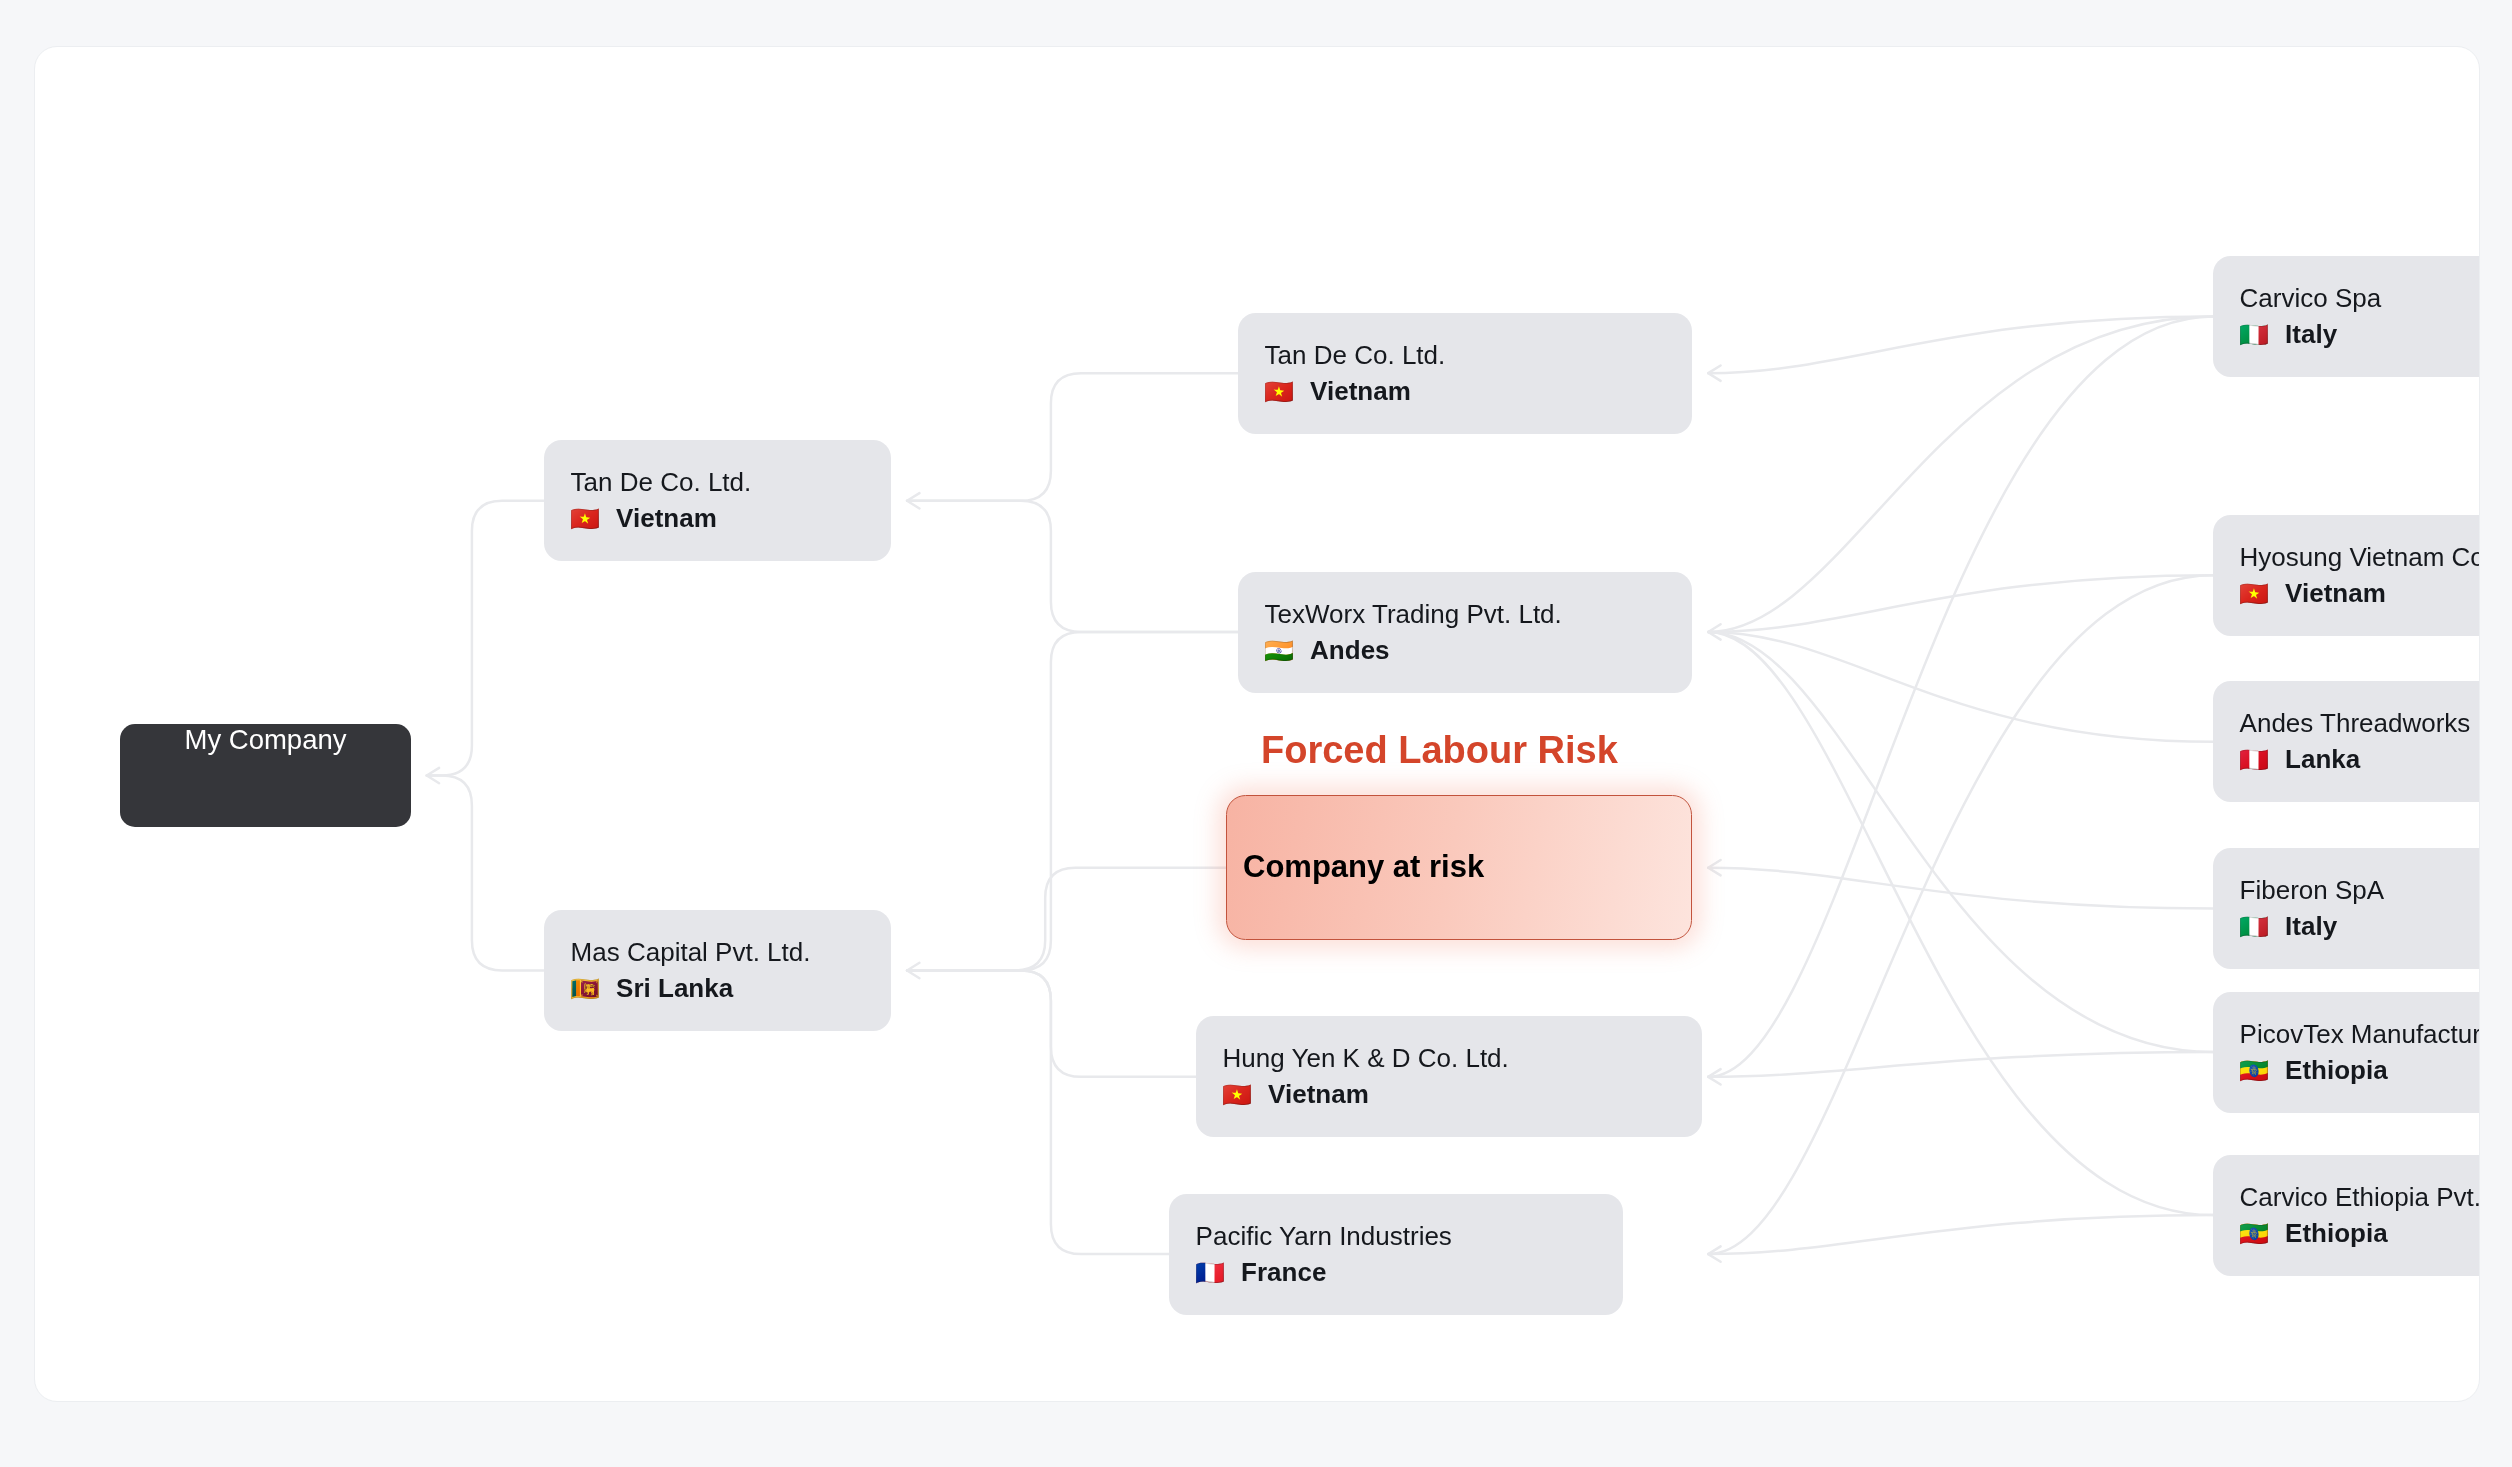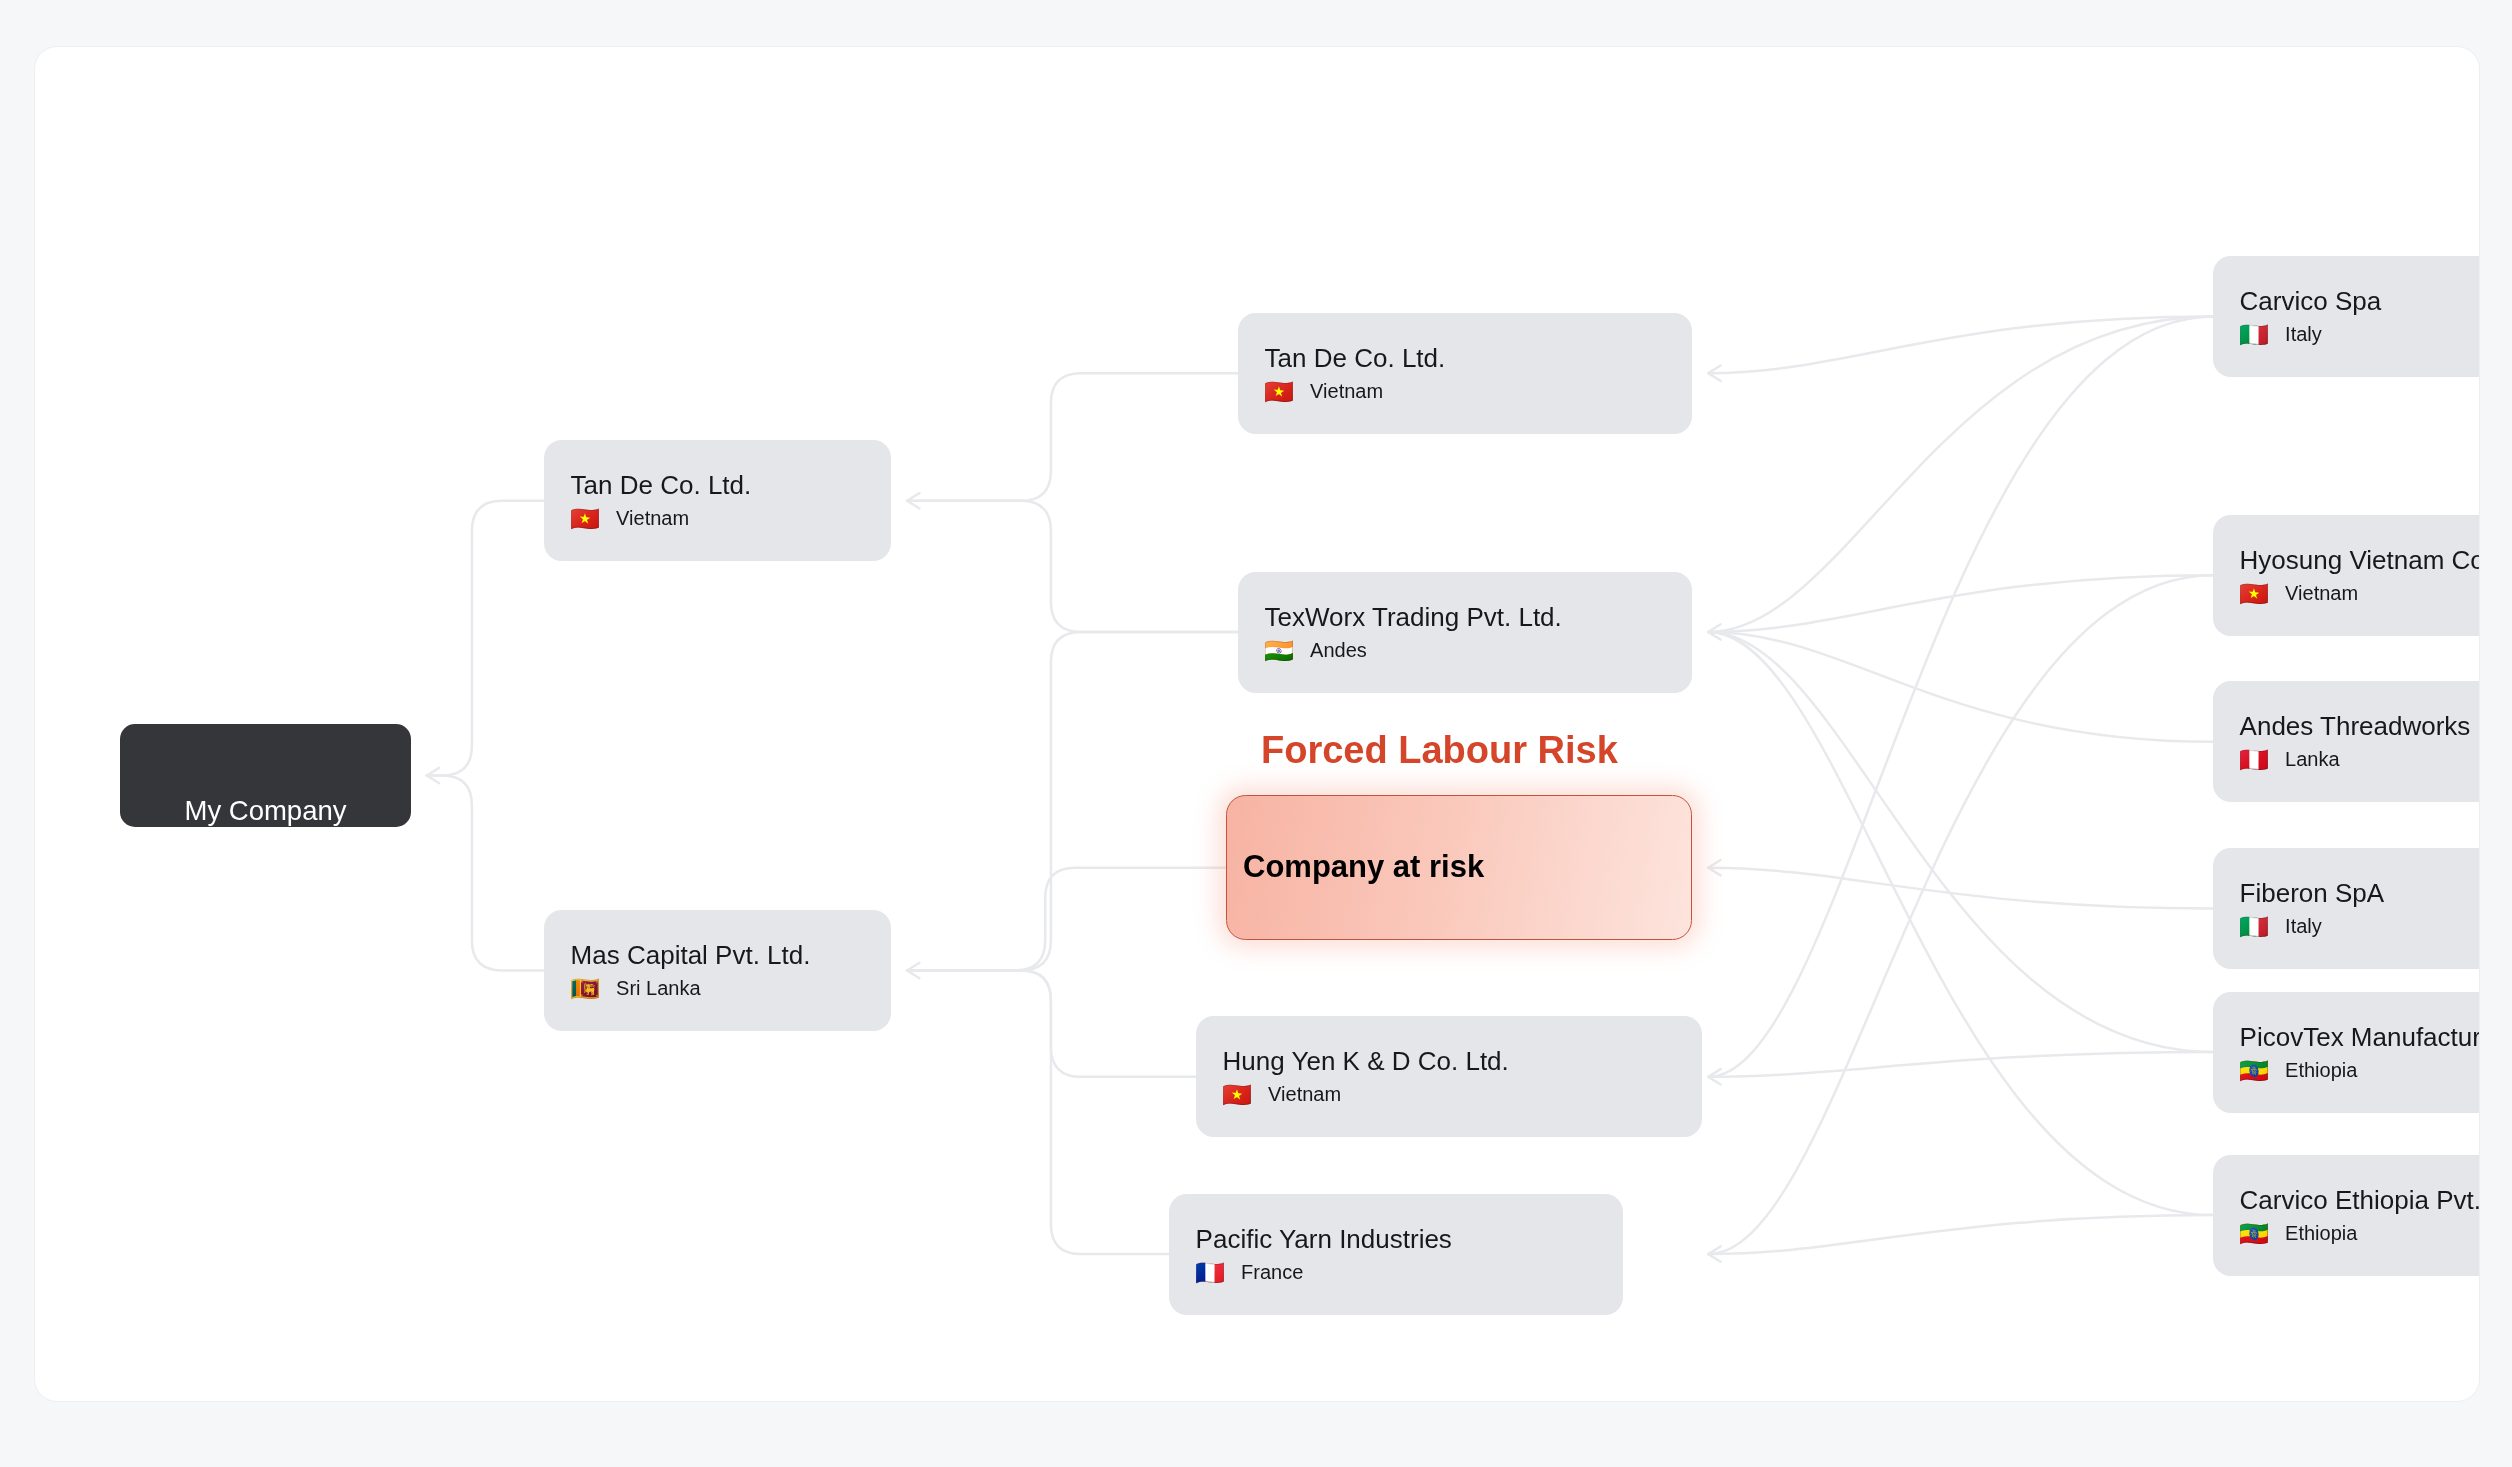--- a/index.html
+++ b/index.html
@@ -64,30 +64,31 @@
 
   .flag {
     font-size: 24px;
     line-height: 1;
     display: inline-block;
     width: 34px;
     text-align: left;
   }
 
   .node-country {
-    font-size: 20px;
+    font-size: 26px;
     color: #15181d;
     white-space: nowrap;
+    font-weight: bold;
   }
 
   
   .node.root {
     background: #35363a;
     border-radius: 15px;
-    justify-content: flex-end;
+    justify-content: flex-start;
     align-items: center;
     padding: 0 19.5px;
   }
   .node.root .node-title {
     color: #ffffff;
     font-size: 27.5px;
     margin: 0;
   }
 
   

